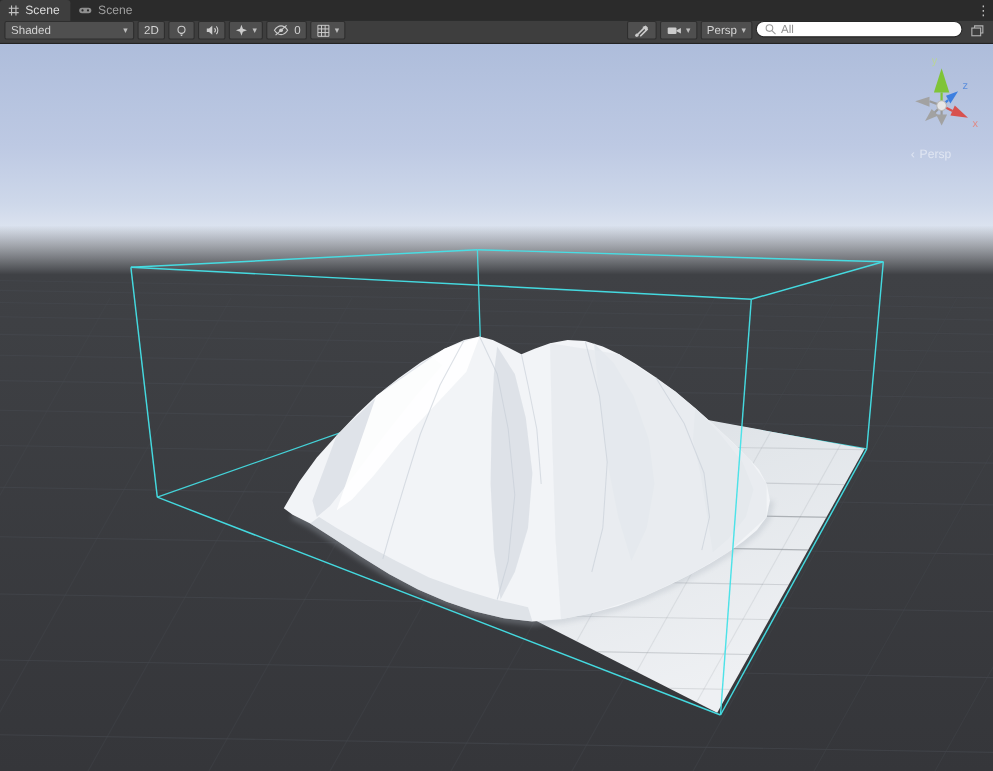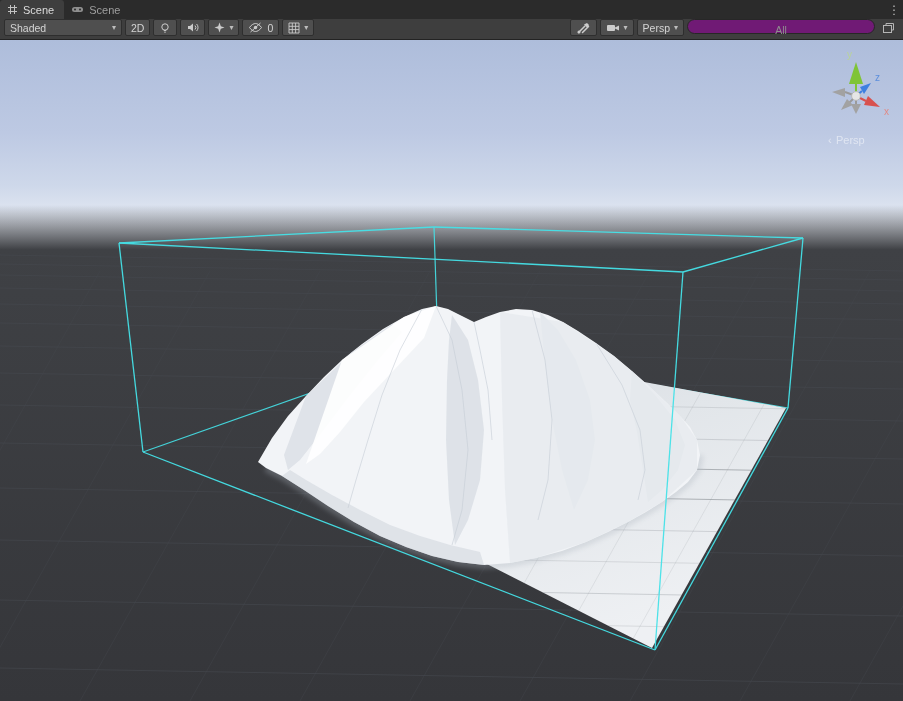--- a/index.html
+++ b/index.html
@@ -18,23 +18,23 @@
   
   .toolbar { position:absolute; left:0; top:19px; width:903px; height:21px;
              background:#3e3e3e; border-bottom:1px solid #232323;
              display:flex; align-items:flex-start; padding:0 4px; gap:3px; }
   .tb-btn { height:17px; background:#4f4f4f; border:1px solid #2e2e2e; border-radius:2px;
             color:#d4d4d4; font-size:10.5px; display:flex; align-items:center; gap:4px;
             padding:0 5px; white-space:nowrap; }
   .tb-btn .arrow { font-size:8px; color:#bdbdbd; line-height:1; }
   .shaded { width:118px; justify-content:space-between; }
   .spacer { margin-left:auto; }
-  .searchbox { height:15px; width:188px; background:#701a75; border:1px solid #272727;
+  .searchbox { height:15px; width:188px; background:#ffffff; border:1px solid #272727;
                border-radius:8px; display:flex; align-items:center; gap:4px; padding:0 7px;
-               color:#8f8f8f; font-size:10.5px;flex-direction:column; }
+               color:#8f8f8f; font-size:10.5px; }
   .corner-btn { width:21px; height:17px; display:flex; align-items:center; justify-content:center;
                 background:transparent; border:none; }
 
   
   .viewport { position:absolute; left:0; top:40px; width:903px; height:661px; }
   .viewport svg { display:block; }
 </style>
 </head>
 <body>
 

